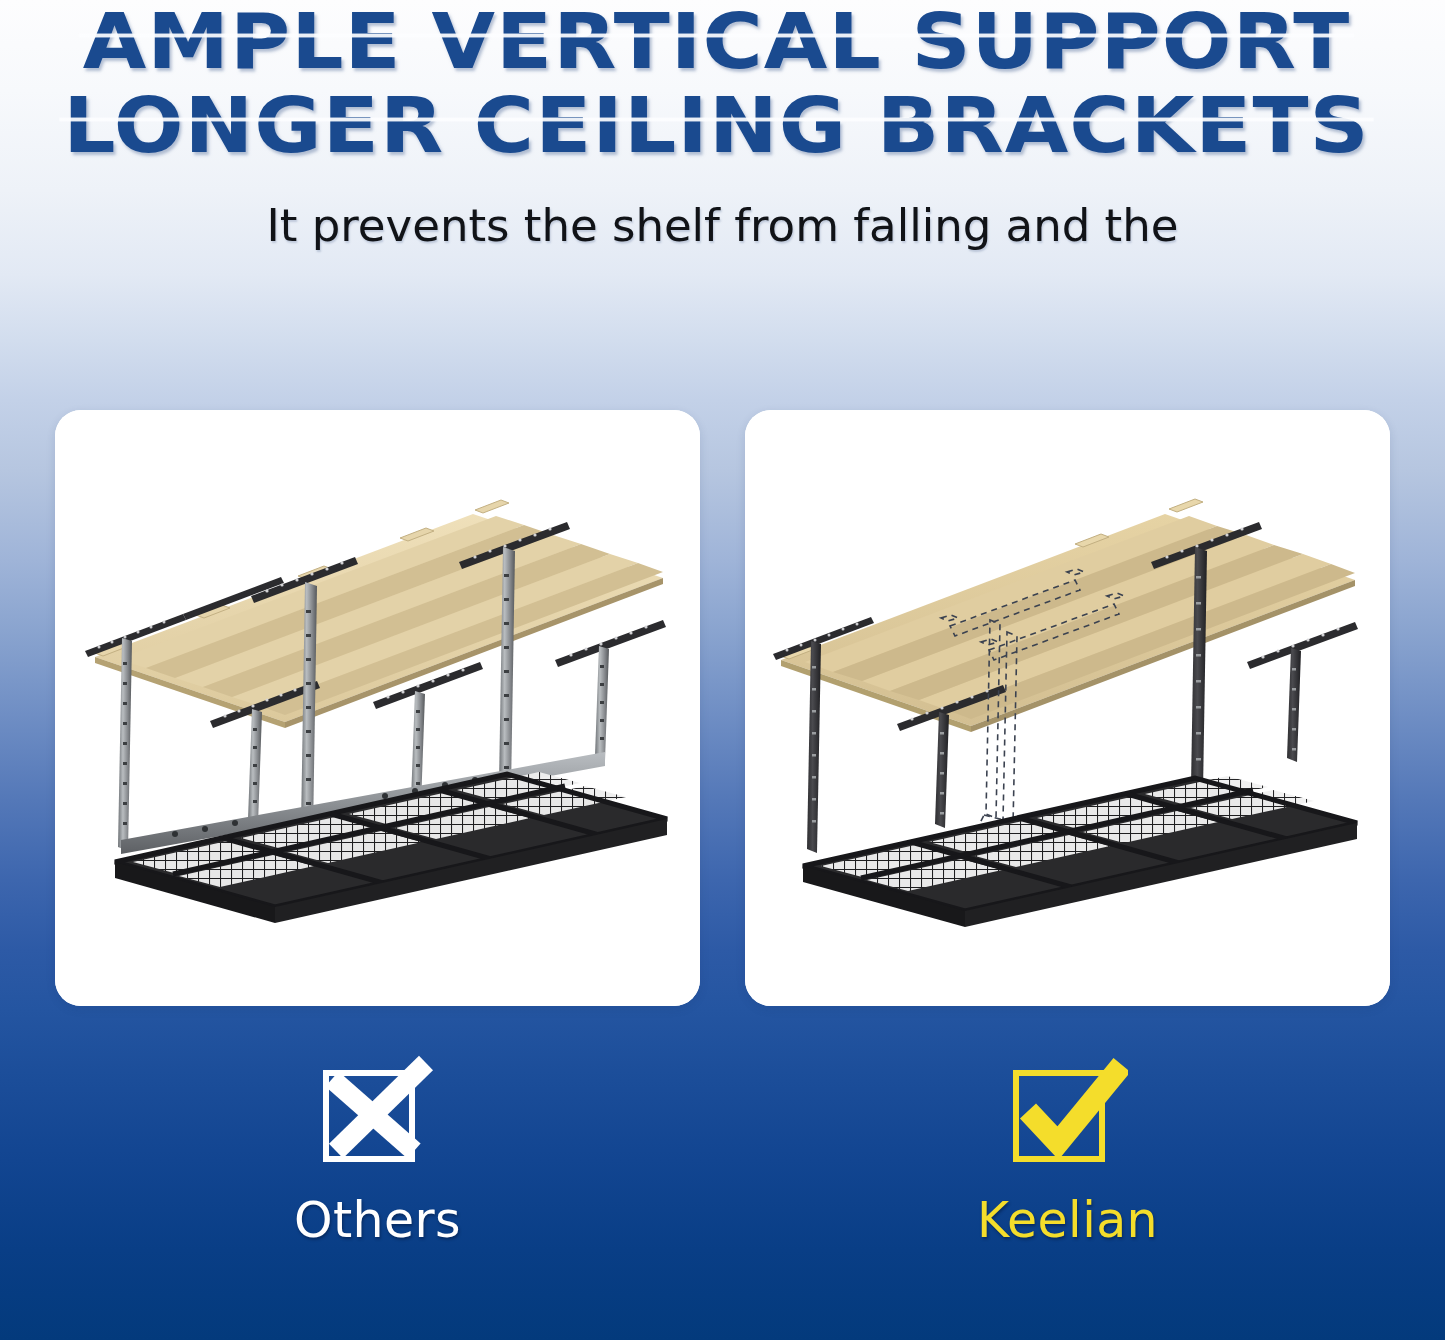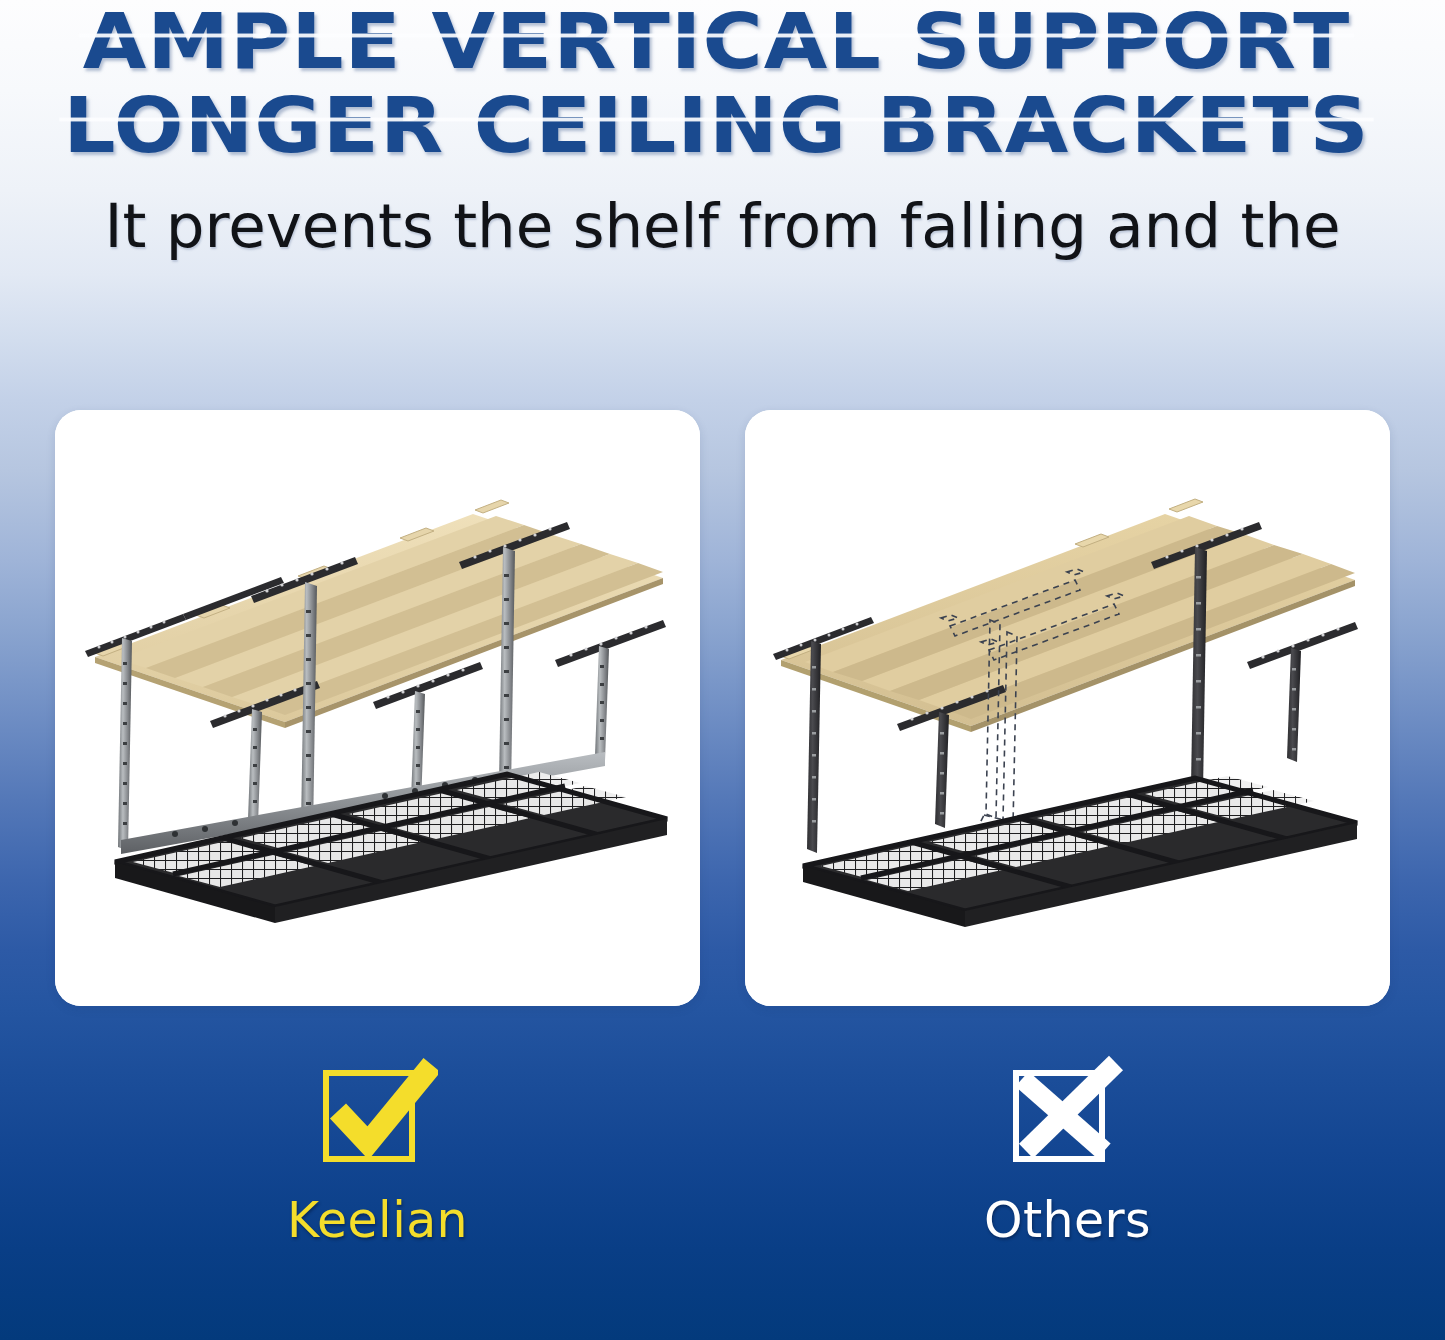--- a/index.html
+++ b/index.html
@@ -79,21 +79,21 @@
   }
 
   
   .subtitle {
     position: absolute;
     top: 196px;
     left: 0;
     width: 1445px;
     text-align: center;
     font-family: "DejaVu Sans", sans-serif;
-    font-size: 61px;
+    font-size: 45px;
     line-height: 60px;
     color: #111317;
     text-shadow: 1px 2px 2px rgba(140,155,185,0.45);
   }
   .subtitle span { display: block; }
 
   
   .cards {
     position: absolute;
     top: 410px;
@@ -598,32 +598,32 @@
         </g>
       </svg>
     </div>
   </div>
 
   <div class="verdicts">
 
     <div class="verdict">
       <div class="verdict-icon">
         <svg width="120" height="120" viewBox="0 0 120 120" xmlns="http://www.w3.org/2000/svg">
-          <rect x="8" y="18" width="86" height="86" fill="none" stroke="#f4dd2b" stroke-width="6"></rect>
-          <path d="M20 56 L50 88 L114 10" fill="none" stroke="#f4dd2b" stroke-width="22" stroke-linecap="butt" stroke-linejoin="miter"></path>
-        </svg>
-      </div>
-      <div class="verdict-label label-good">Keelian</div>
-    </div>
-
-    <div class="verdict">
-      <div class="verdict-icon">
-        <svg width="120" height="120" viewBox="0 0 120 120" xmlns="http://www.w3.org/2000/svg">
           <rect x="8" y="18" width="86" height="86" fill="none" stroke="#ffffff" stroke-width="6"></rect>
           <path d="M14 24 L96 96" fill="none" stroke="#ffffff" stroke-width="20" stroke-linecap="butt"></path>
           <path d="M108 8 L18 96" fill="none" stroke="#ffffff" stroke-width="20" stroke-linecap="butt"></path>
         </svg>
       </div>
       <div class="verdict-label label-bad">Others</div>
     </div>
+
+    <div class="verdict">
+      <div class="verdict-icon">
+        <svg width="120" height="120" viewBox="0 0 120 120" xmlns="http://www.w3.org/2000/svg">
+          <rect x="8" y="18" width="86" height="86" fill="none" stroke="#f4dd2b" stroke-width="6"></rect>
+          <path d="M20 56 L50 88 L114 10" fill="none" stroke="#f4dd2b" stroke-width="22" stroke-linecap="butt" stroke-linejoin="miter"></path>
+        </svg>
+      </div>
+      <div class="verdict-label label-good">Keelian</div>
+    </div>
   </div>
 
 </div>
 
 </body></html>

